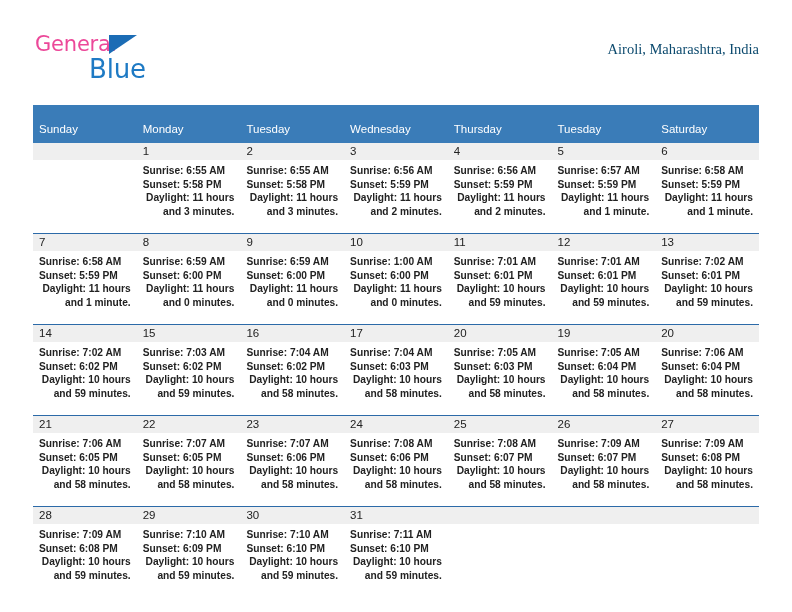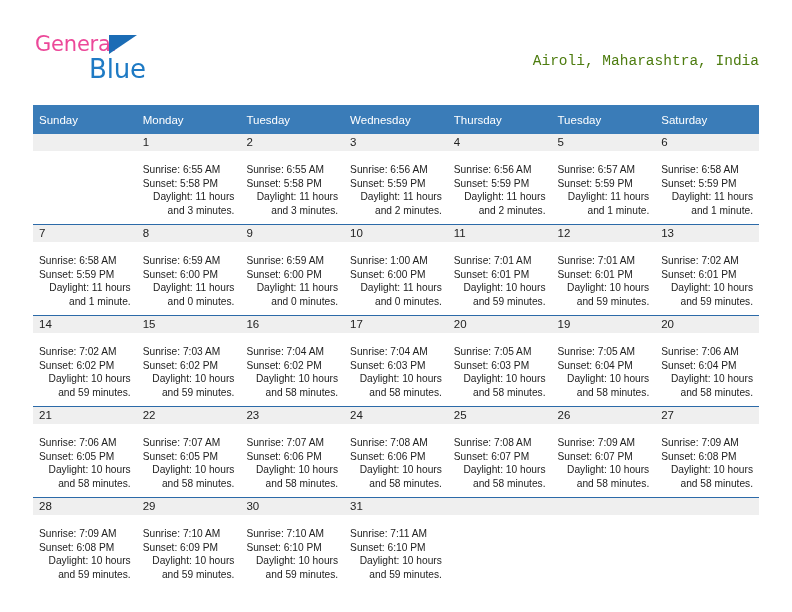--- a/index.html
+++ b/index.html
@@ -74,44 +74,44 @@
   .cal-title {
     font-size: 26px;
     color: #111111;
     font-weight: 400;
     line-height: 32px;
     white-space: nowrap;
     font-family: "Liberation Sans", sans-serif;
   }
   .cal-subtitle {
     font-size: 14.5px;
-    color: #4d7c0f;
+    color: #0c4a6e;
     font-weight: 400;
     line-height: 22px;
-    margin-top: 22px;
+    margin-top: 10px;
     white-space: nowrap;
-    font-family: Liberation Mono, monospace;
+    font-family: Liberation Serif, serif;
   }
 
   
   .calendar {
     position: absolute;
     left: 33px;
     top: 105px;
     width: 726px;
     border-collapse: collapse;
     table-layout: fixed;
   }
   .calendar th {
     background: #3a7cb8;
     color: #ffffff;
     font-size: 11.5px;
     font-weight: 400;
     text-align: left;
-    padding: 5px 0 5px 6px;
+    padding: 14px 0 5px 6px;
     height: 19px;
     font-family: "Liberation Sans", sans-serif;
   }
   .calendar col { width: 103.7px; }
 
   tr.week-row td {
     vertical-align: top;
     padding: 0;
     border-top: 1px solid #2c6aa8;
     height: 90px;
@@ -127,24 +127,25 @@
     height: 17px;
     line-height: 17px;
     padding-left: 6px;
     font-size: 11.5px;
     color: #222222;
   }
   td.empty-cell .daynum {
     background: #efefef;
   }
   .cell-body {
-    padding: 12px 6px 0 6px;
+    padding: 4px 6px 0 6px;
     font-size: 10.2px;
     line-height: 13.6px;
     color: #222222;
+    font-weight: bold;
   }
   .cell-body div {
     white-space: nowrap;
   }
   .cell-body .dl {
     white-space: normal;
     text-align: right;
   }
 </style>
 </head>

